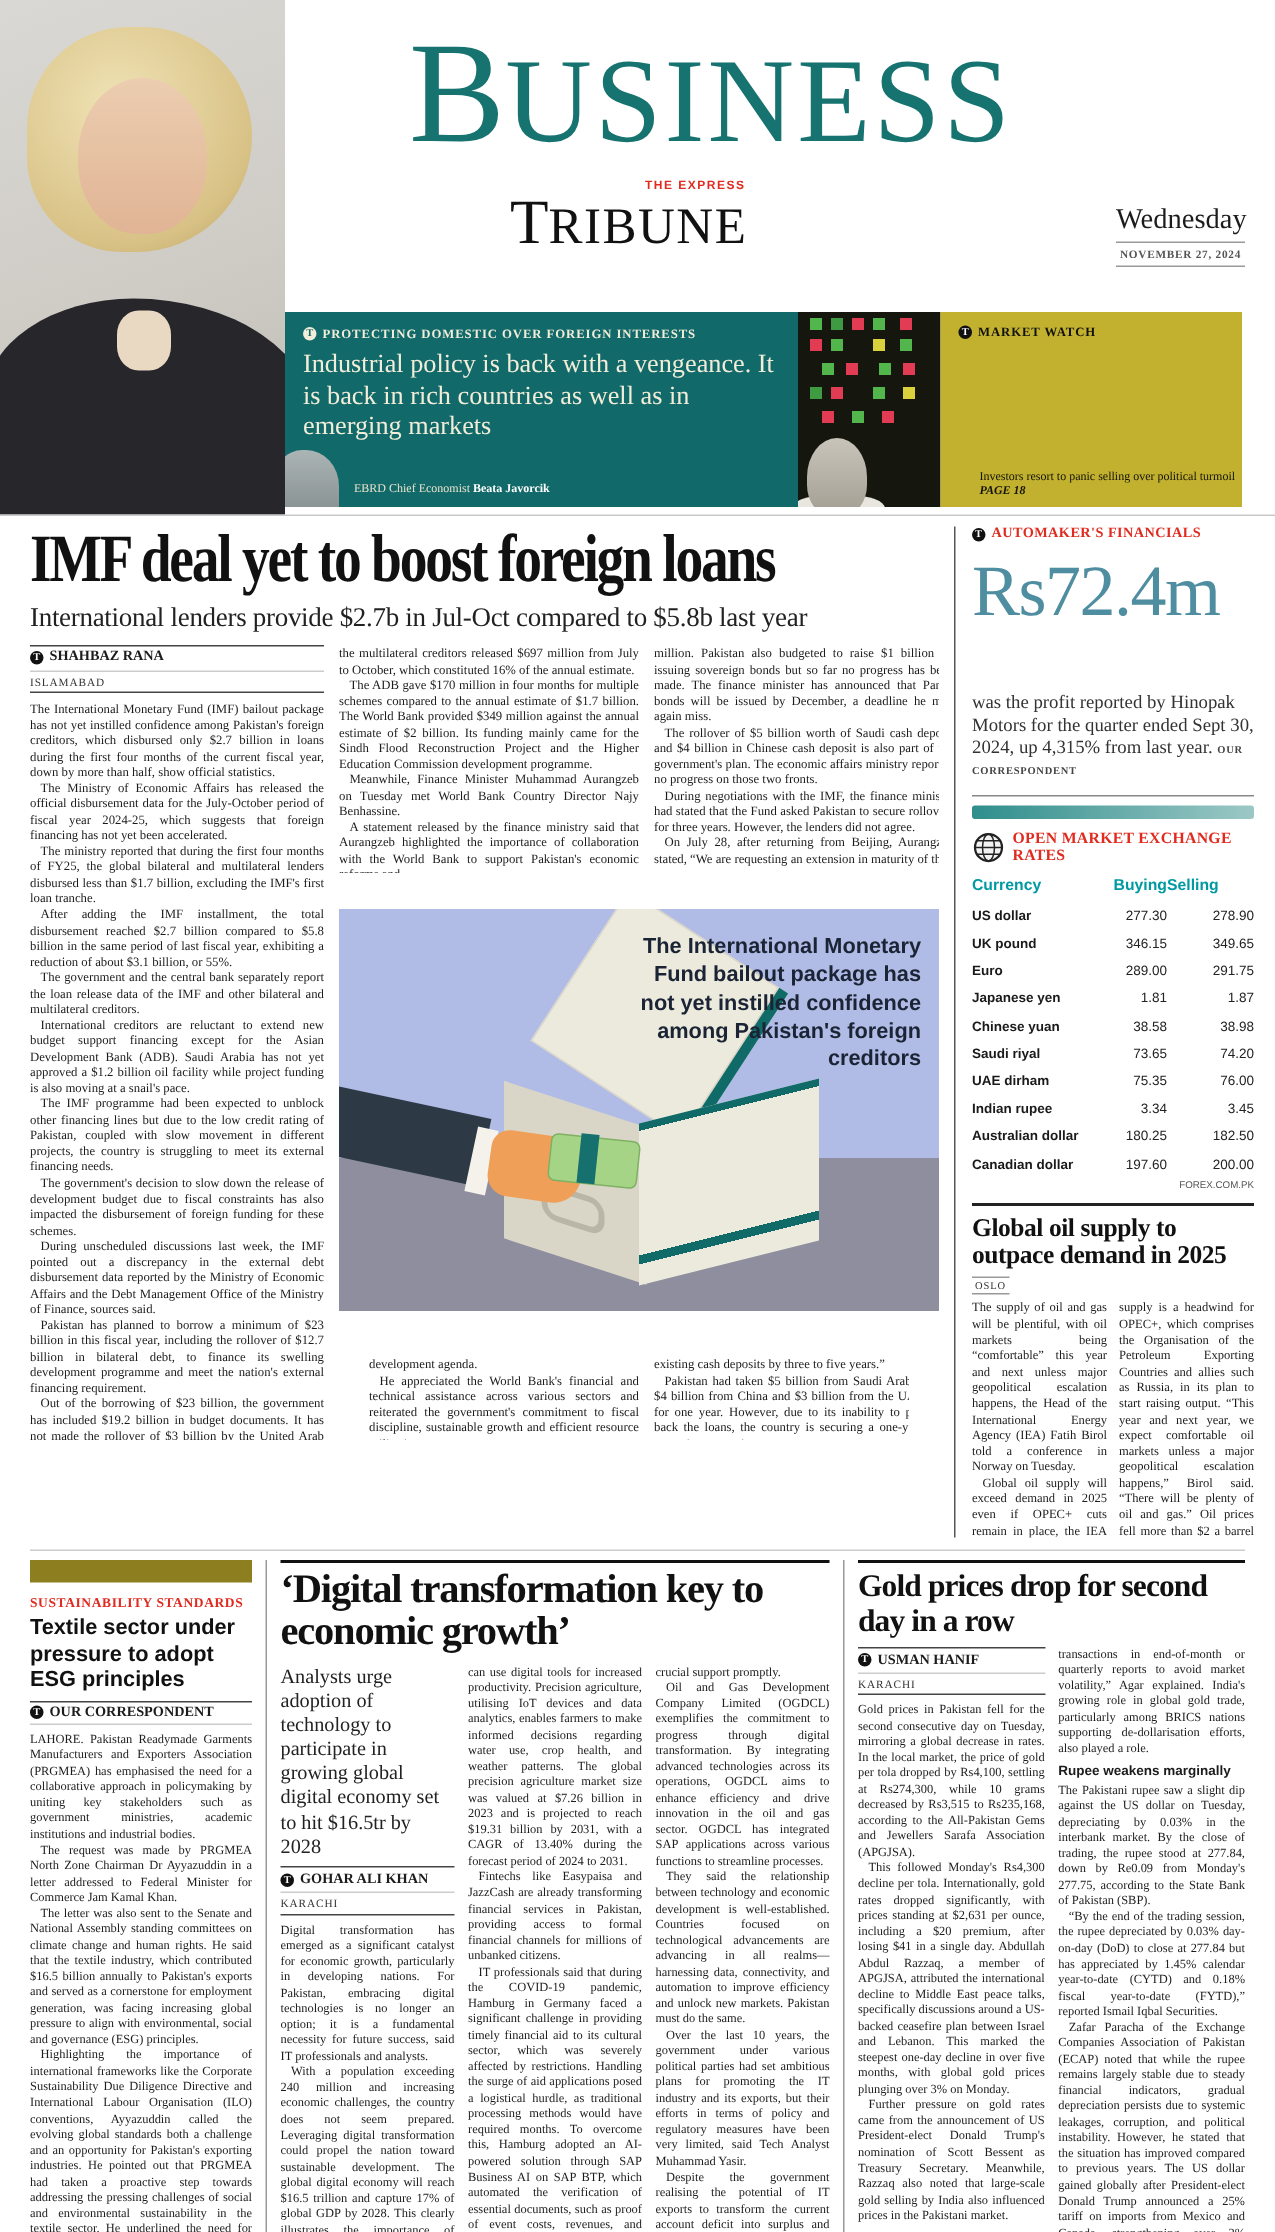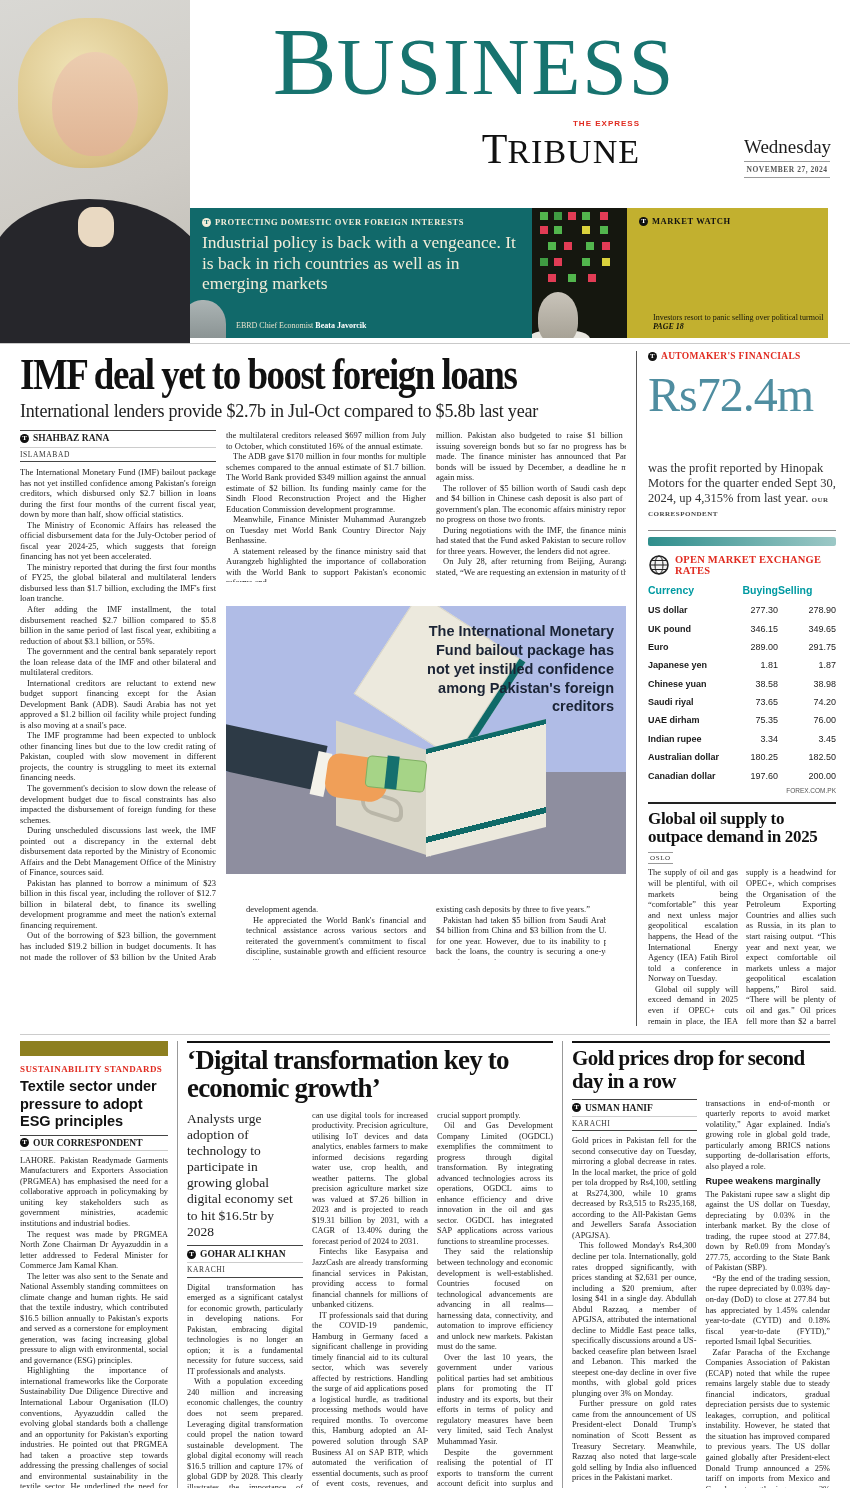--- a/index.html
+++ b/index.html
@@ -14,21 +14,21 @@
   .portrait .face{position:absolute;left:52px;top:52px;width:86px;height:104px;border-radius:50% 50% 46% 46%;
             background:linear-gradient(#eccdb0,#e0b494);}
   .portrait .body-dark{position:absolute;left:-10px;bottom:-6px;width:220px;height:150px;border-radius:45% 55% 0 0;
             background:#26262b;}
   .portrait .collar{position:absolute;left:78px;bottom:96px;width:36px;height:40px;background:#e9d9c2;border-radius:40%;}
   .masthead{position:absolute;left:190px;right:20px;top:0;height:206px;}
   .mast-title{position:absolute;left:14px;top:14px;width:540px;text-align:center;color:#17736f;
               font-family:"Liberation Serif",serif;line-height:1;white-space:nowrap;}
   .mast-title .big{font-size:96px;}
   .mast-title .rest{font-size:80px;letter-spacing:2px;}
-  .brand{position:absolute;left:150px;top:120px;width:300px;text-align:right;line-height:1;}
+  .brand{position:absolute;left:150px;top:120px;width:300px;text-align:left;line-height:1;}
   .brand .express{display:block;color:#e02b20;font-family:"Liberation Sans",sans-serif;
                   font-size:8px;font-weight:bold;letter-spacing:1px;margin-left:90px;}
   .brand .tribune{color:#111;white-space:nowrap;}
   .brand .tribune .big{font-size:42px;}
   .brand .tribune .rest{font-size:34px;letter-spacing:1px;}
   .issue-date{position:absolute;right:0;top:136px;width:86px;text-align:center;}
   .issue-date .weekday{display:block;font-size:19px;border-bottom:1px solid #999;padding-bottom:3px;}
   .issue-date .date{display:block;font-size:7.5px;font-weight:bold;color:#555;letter-spacing:0.5px;
                     border-bottom:1px solid #999;padding:3px 0;}
   

